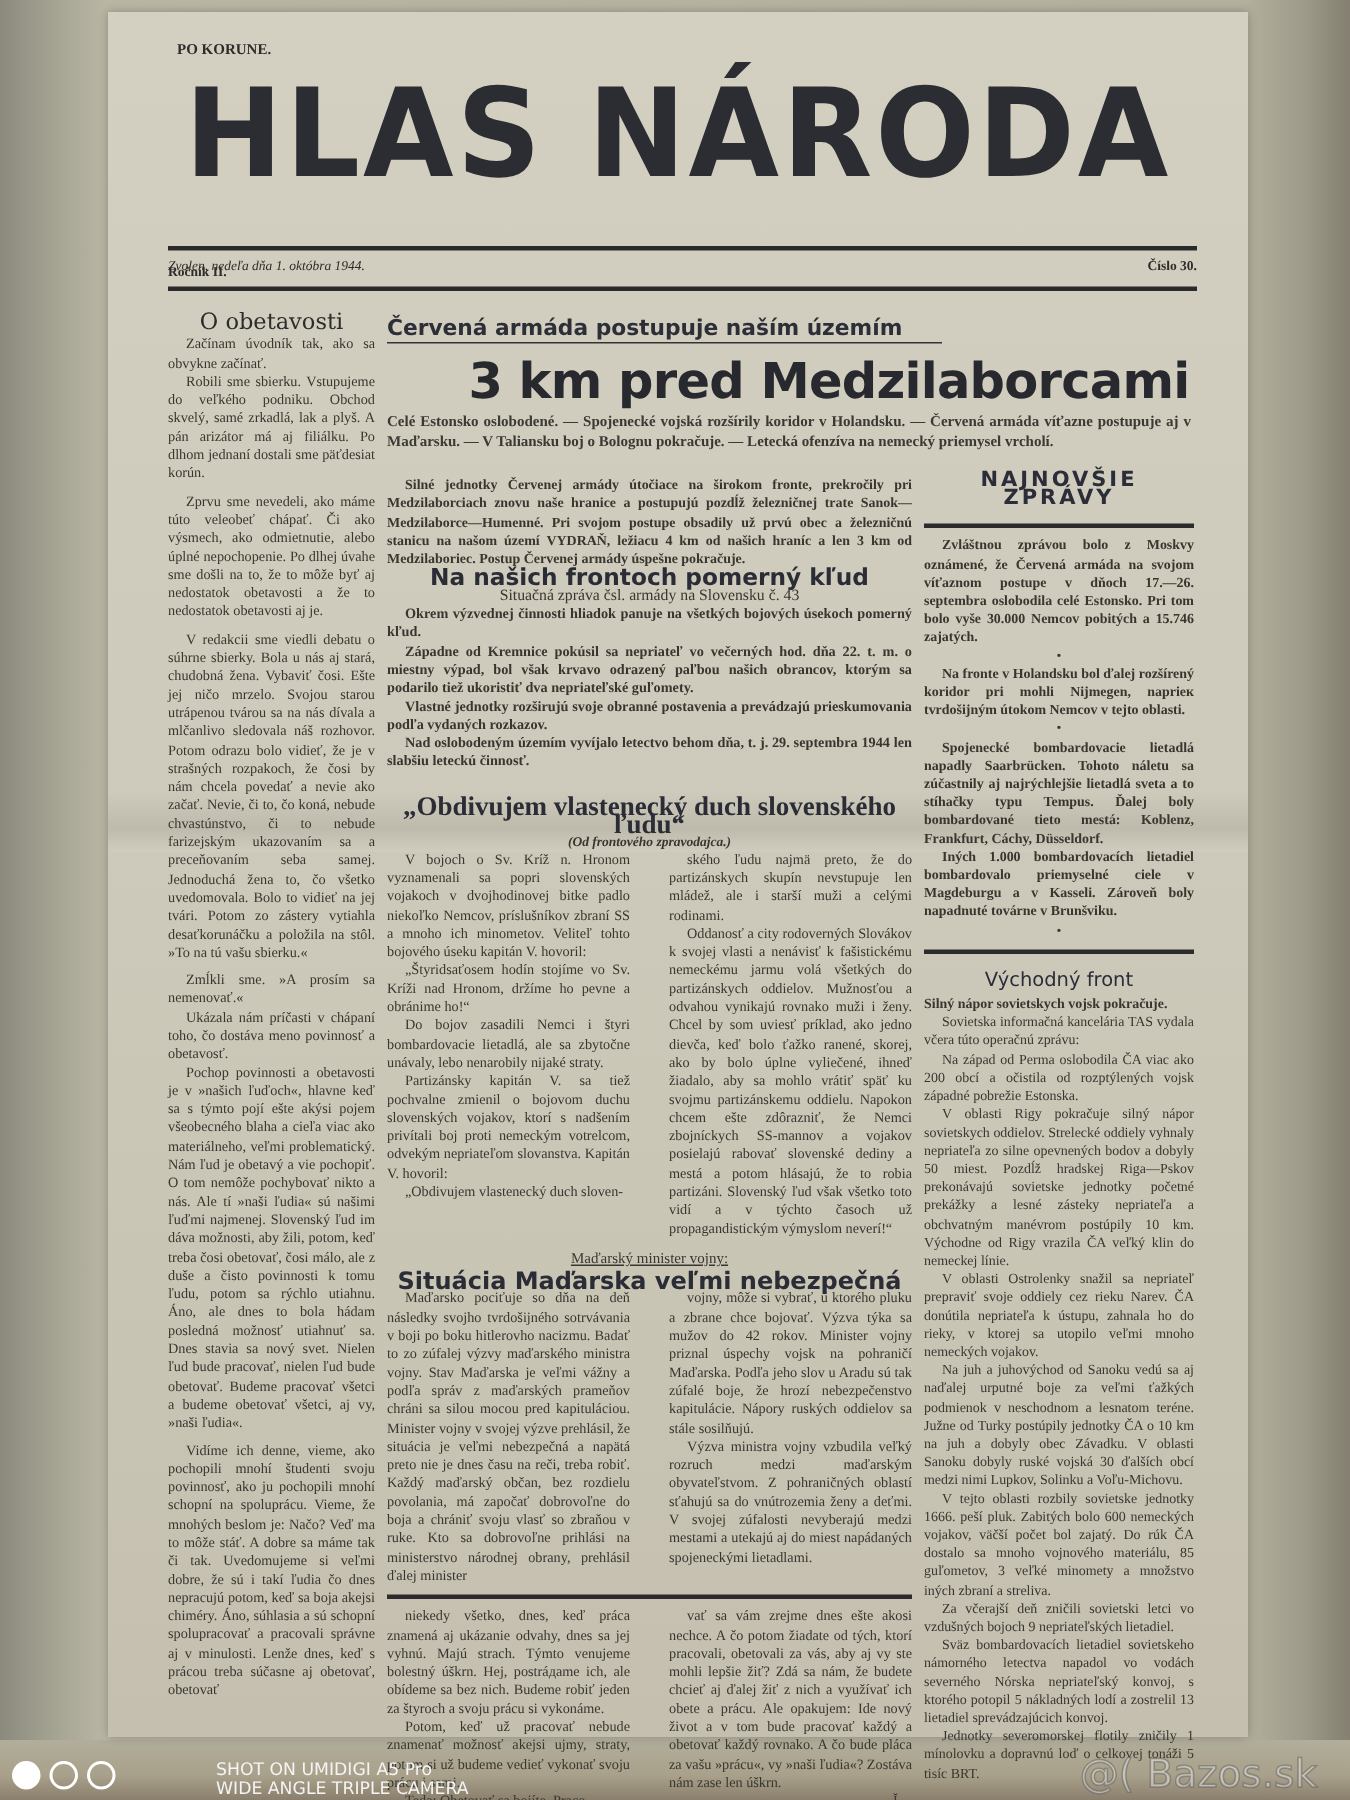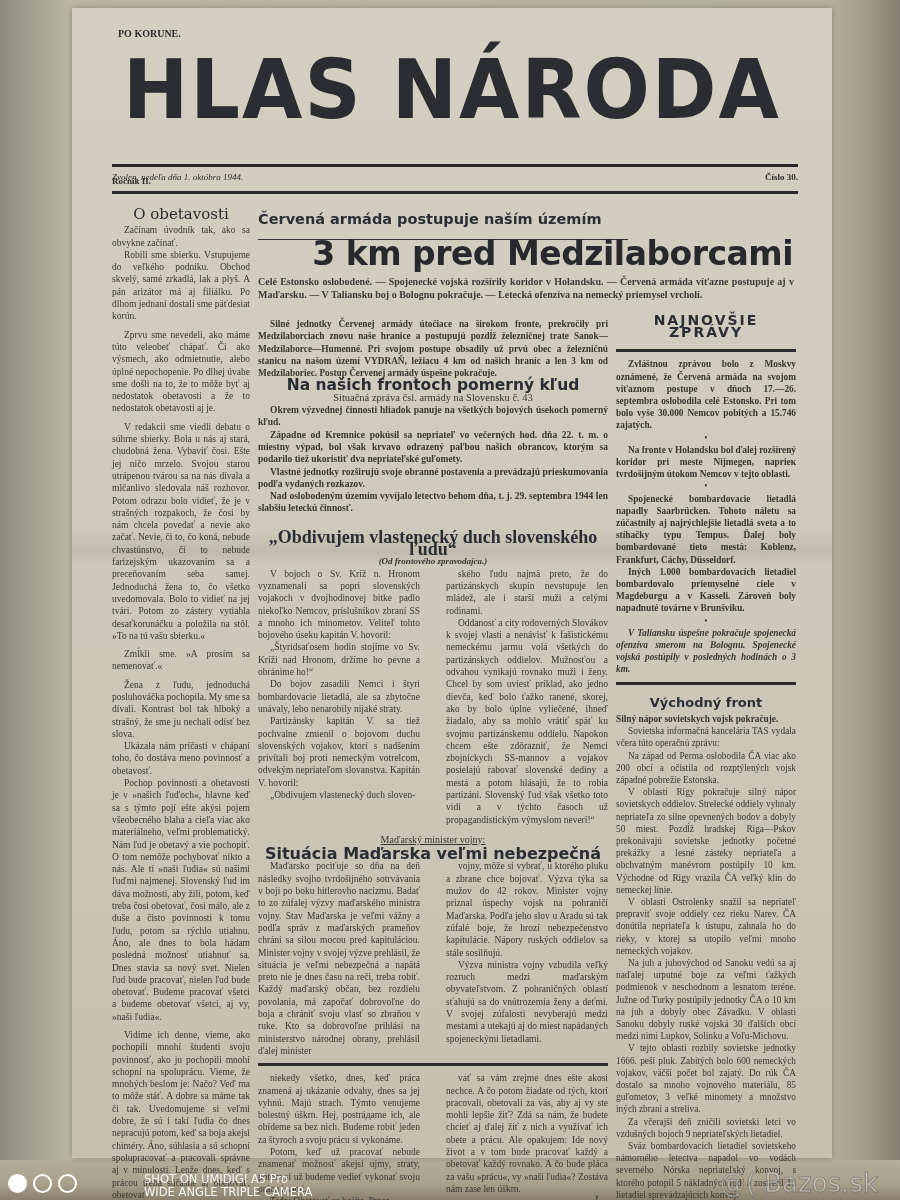--- a/index.html
+++ b/index.html
@@ -31,35 +31,35 @@
     .dateline .c { position:absolute; left:0; width:100%; text-align:left; top:0; font-weight:normal;font-style:italic; }
     .dateline .r { position:absolute; right:0; top:0; }
 
     .col { position:absolute; font-size:9.5px; line-height:12.3px; text-align:justify; font-family:"Liberation Serif", serif; color:#38362f; }
     .col p { margin:0; text-indent:12px; }
     .col p.gap { margin-top:6px; }
 
     .leftcol { left:40px; top:200px; width:138px; }
     .leftcol h2 { font-size:15px; font-weight:normal; margin:0 0 4px 0; text-align:center; font-family:"DejaVu Serif", serif; color:#2c2c2c; }
 
-    .kicker { position:absolute; left:186px; top:203px; width:370px; font-family:"DejaVu Sans", sans-serif; font-weight:bold; font-size:14.5px; color:#2d2f38; border-bottom:1.5px solid #333; padding-bottom:12px; }
+    .kicker { position:absolute; left:186px; top:203px; width:370px; font-family:"DejaVu Sans", sans-serif; font-weight:bold; font-size:14.5px; color:#2d2f38; border-bottom:1.5px solid #333; padding-bottom:1px; }
     .bighead { position:absolute; left:186px; top:226px; width:535px; text-align:right; font-family:"DejaVu Sans", sans-serif; font-weight:bold; font-size:33px; color:#27292f; letter-spacing:-0.5px; }
     .deck { position:absolute; left:186px; top:268px; width:536px; font-size:10px; line-height:12.5px; font-family:"Liberation Serif", serif; font-weight:bold; text-align:justify; color:#3a3934; }
 
     .midcol { left:186px; top:310px; width:350px; }
     .mh2 { font-family:"DejaVu Sans", sans-serif; font-weight:bold; text-align:center; color:#2b2d36; margin:8px 0 2px 0; text-indent:0 !important; }
     .sub { text-align:center; font-size:10.5px; margin:0 0 3px 0; text-indent:0 !important; }
     .two { display:flex; gap:26px; }
     .two > div { flex:1; }
     .hr { height:3px; background:#2b2b2b; margin:6px 0; }
 
     .rightcol { left:544px; top:306px; width:180px; font-size:9.3px; line-height:12.2px; }
     .rightcol h3 { font-family:"DejaVu Sans", sans-serif; font-weight:bold; font-size:14px; letter-spacing:2px; margin:0; text-align:center; color:#2b2d38; border-bottom:3px solid #2b2b2b; padding-bottom:11px; }
     .bullet { text-align:center !important; text-indent:0 !important; margin:3px 0; }
-    .rightcol .sec { font-family:"DejaVu Sans", sans-serif; font-weight:bold; font-size:13px; text-align:center; margin:12px 0 4px 0; color:#2b2d38; }
+    .rightcol .sec { font-family:"DejaVu Sans", sans-serif; font-weight:normal; font-size:13px; text-align:center; margin:12px 0 4px 0; color:#2b2d38; }
     .bold { font-weight:bold; }
 
     .sign { text-align:right; }
 
     .wm {
       position:absolute; left:0; top:1160px; width:900px; height:40px; color:#f4f4f4;
       font-family:"DejaVu Sans", sans-serif;
     }
     .wm .dots { position:absolute; left:8px; top:14px; display:flex; gap:6px; }
     .wm .dot { width:19px; height:19px; border-radius:50%; border:2.5px solid #fff; box-sizing:border-box; }
@@ -89,21 +89,20 @@
   </div>
   <div class="rule" style="top:183px"></div>
 
   <div class="col leftcol">
     <h2>O obetavosti</h2>
     <p>Začínam úvodník tak, ako sa obvykne začínať.</p>
     <p>Robili sme sbierku. Vstupujeme do veľkého podniku. Obchod skvelý, samé zrkadlá, lak a plyš. A pán arizátor má aj filiálku. Po dlhom jednaní dostali sme päťdesiat korún.</p>
     <p class="gap">Zprvu sme nevedeli, ako máme túto veleobeť chápať. Či ako výsmech, ako odmietnutie, alebo úplné nepochopenie. Po dlhej úvahe sme došli na to, že to môže byť aj nedostatok obetavosti a že to nedostatok obetavosti aj je.</p>
     <p class="gap">V redakcii sme viedli debatu o súhrne sbierky. Bola u nás aj stará, chudobná žena. Vybaviť čosi. Ešte jej ničo mrzelo. Svojou starou utrápenou tvárou sa na nás dívala a mlčanlivo sledovala náš rozhovor. Potom odrazu bolo vidieť, že je v strašných rozpakoch, že čosi by nám chcela povedať a nevie ako začať. Nevie, či to, čo koná, nebude chvastúnstvo, či to nebude farizejským ukazovaním sa a preceňovaním seba samej. Jednoduchá žena to, čo všetko uvedomovala. Bolo to vidieť na jej tvári. Potom zo zástery vytiahla desaťkorunáčku a položila na stôl. »To na tú vašu sbierku.«</p>
     <p class="gap">Zmĺkli sme. »A prosím sa nemenovať.«</p>
-    <p class="gap">Žena z ľudu, jednoduchá posluhováčka pochopila. My sme sa dívali. Kontrast bol tak hlboký a strašný, že sme ju nechali odísť bez slova.</p>
     <p>Ukázala nám príčasti v chápaní toho, čo dostáva meno povinnosť a obetavosť.</p>
     <p>Pochop povinnosti a obetavosti je v »našich ľuďoch«, hlavne keď sa s týmto pojí ešte akýsi pojem všeobecného blaha a cieľa viac ako materiálneho, veľmi problematický. Nám ľud je obetavý a vie pochopiť. O tom nemôže pochybovať nikto a nás. Ale tí »naši ľudia« sú našimi ľuďmi najmenej. Slovenský ľud im dáva možnosti, aby žili, potom, keď treba čosi obetovať, čosi málo, ale z duše a čisto povinnosti k tomu ľudu, potom sa rýchlo utiahnu. Áno, ale dnes to bola hádam posledná možnosť utiahnuť sa. Dnes stavia sa nový svet. Nielen ľud bude pracovať, nielen ľud bude obetovať. Budeme pracovať všetci a budeme obetovať všetci, aj vy, »naši ľudia«.</p>
     <p class="gap">Vidíme ich denne, vieme, ako pochopili mnohí študenti svoju povinnosť, ako ju pochopili mnohí schopní na spoluprácu. Vieme, že mnohých beslom je: Načo? Veď ma to môže stáť. A dobre sa máme tak či tak. Uvedomujeme si veľmi dobre, že sú i takí ľudia čo dnes nepracujú potom, keď sa boja akejsi chiméry. Áno, súhlasia a sú schopní spolupracovať a pracovali správne aj v minulosti. Lenže dnes, keď s prácou treba súčasne aj obetovať, obetovať</p>
   </div>
 
   <div class="kicker">Červená armáda postupuje naším územím</div>
   <div class="bighead">3 km pred Medzilaborcami</div>
   <div class="deck">Celé Estonsko oslobodené. — Spojenecké vojská rozšírily koridor v Holandsku. — Červená armáda víťazne postupuje aj v Maďarsku. — V Taliansku boj o Bolognu pokračuje. — Letecká ofenzíva na nemecký priemysel vrcholí.</div>
 
   <div class="col midcol">
@@ -155,26 +154,25 @@
         <p>vať sa vám zrejme dnes ešte akosi nechce. A čo potom žiadate od tých, ktorí pracovali, obetovali za vás, aby aj vy ste mohli lepšie žiť? Zdá sa nám, že budete chcieť aj ďalej žiť z nich a využívať ich obete a prácu. Ale opakujem: Ide nový život a v tom bude pracovať každý a obetovať každý rovnako. A čo bude pláca za vašu »prácu«, vy »naši ľudia«? Zostáva nám zase len úškrn.</p>
         <p class="sign">—Ĭ—</p>
       </div>
     </div>
   </div>
 
   <div class="col rightcol">
     <h3>NAJNOVŠIE ZPRÁVY</h3>
     <p style="margin-top:6px" class="bold">Zvláštnou zprávou bolo z Moskvy oznámené, že Červená armáda na svojom víťaznom postupe v dňoch 17.—26. septembra oslobodila celé Estonsko. Pri tom bolo vyše 30.000 Nemcov pobitých a 15.746 zajatých.</p>
     <p class="bullet">•</p>
-    <p class="bold">Na fronte v Holandsku bol ďalej rozšírený koridor pri meste Nijmegen, naprieк tvrdošijným útokom Nemcov v tejto oblasti.</p>
+    <p class="bold">Na fronte v Holandsku bol ďalej rozšírený koridor pri mohli Nijmegen, naprieк tvrdošijným útokom Nemcov v tejto oblasti.</p>
     <p class="bullet">•</p>
     <p class="bold">Spojenecké bombardovacie lietadlá napadly Saarbrücken. Tohoto náletu sa zúčastnily aj najrýchlejšie lietadlá sveta a to stíhačky typu Tempus. Ďalej boly bombardované tieto mestá: Koblenz, Frankfurt, Cáchy, Düsseldorf.</p>
     <p class="bold">Iných 1.000 bombardovacích lietadiel bombardovalo priemyselné ciele v Magdeburgu a v Kasseli. Zároveň boly napadnuté továrne v Brunšviku.</p>
     <p class="bullet">•</p>
-    <p class="bold" style="font-style:italic">V Taliansku úspešne pokračuje spojenecká ofenzíva smerom na Bolognu. Spojenecké vojská postúpily v posledných hodinách o 3 km.</p>
     <div class="hr"></div>
 
     <div class="sec">Východný front</div>
     <p class="bold" style="text-indent:0">Silný nápor sovietskych vojsk pokračuje.</p>
     <p>Sovietska informačná kancelária TAS vydala včera túto operačnú zprávu:</p>
     <p>Na západ od Perma oslobodila ČA viac ako 200 obcí a očistila od rozptýlených vojsk západné pobrežie Estonska.</p>
     <p>V oblasti Rigy pokračuje silný nápor sovietskych oddielov. Strelecké oddiely vyhnaly nepriateľa zo silne opevnených bodov a dobyly 50 miest. Pozdĺž hradskej Riga—Pskov prekonávajú sovietske jednotky početné prekážky a lesné zásteky nepriateľa a obchvatným manévrom postúpily 10 km. Východne od Rigy vrazila ČA veľký klin do nemeckej línie.</p>
     <p>V oblasti Ostrolenky snažil sa nepriateľ prepraviť svoje oddiely cez rieku Narev. ČA donútila nepriateľa k ústupu, zahnala ho do rieky, v ktorej sa utopilo veľmi mnoho nemeckých vojakov.</p>
     <p>Na juh a juhovýchod od Sanoku vedú sa aj naďalej urputné boje za veľmi ťažkých podmienok v neschodnom a lesnatom teréne. Južne od Turky postúpily jednotky ČA o 10 km na juh a dobyly obec Závadku. V oblasti Sanoku dobyly ruské vojská 30 ďalších obcí medzi nimi Lupkov, Solinku a Voľu-Michovu.</p>
     <p>V tejto oblasti rozbily sovietske jednotky 1666. peší pluk. Zabitých bolo 600 nemeckých vojakov, väčší počet bol zajatý. Do rúk ČA dostalo sa mnoho vojnového materiálu, 85 guľometov, 3 veľké minomety a množstvo iných zbraní a streliva.</p>

